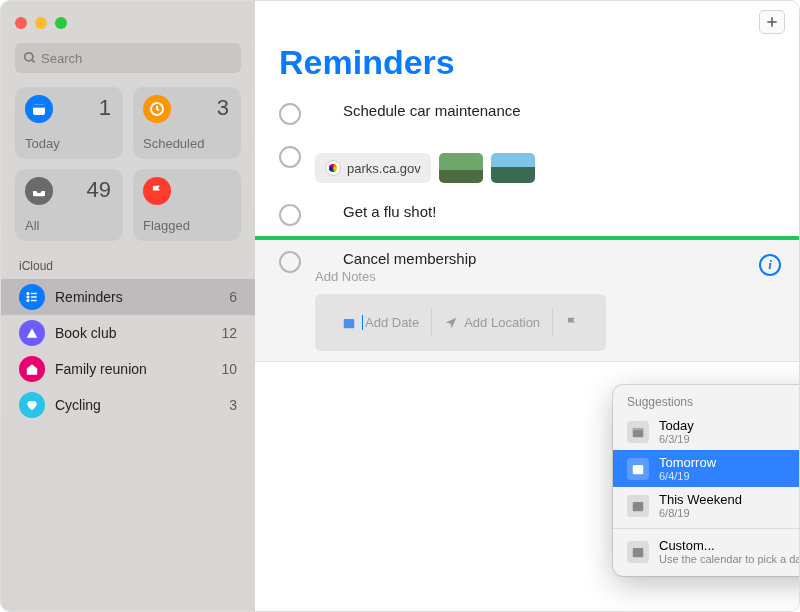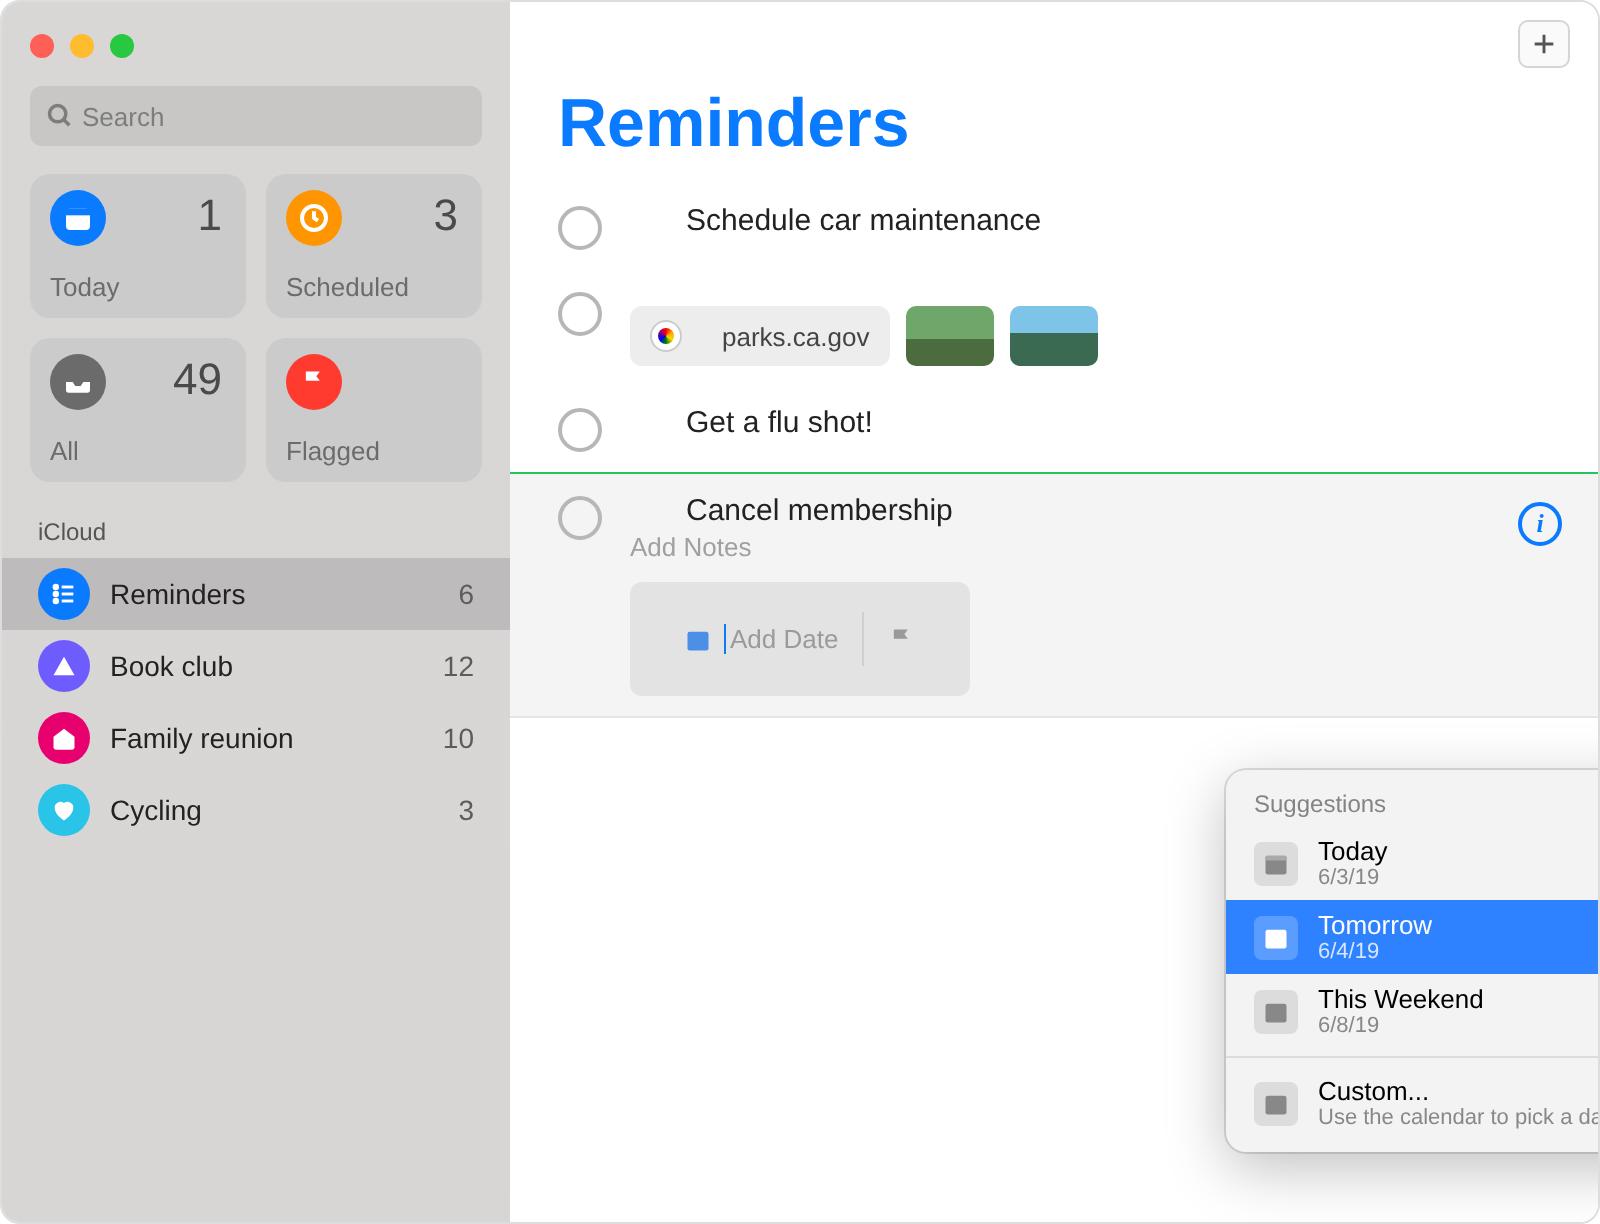--- a/index.html
+++ b/index.html
@@ -23,27 +23,27 @@
   .list-row { display: flex; align-items: center; height: 36px; padding: 0 18px 0 18px; font-size: 14px; color: #222; }
   .list-row.active { background: #bdbbbb; }
   .list-icon { width: 26px; height: 26px; border-radius: 50%; display: flex; align-items: center; justify-content: center; margin-right: 10px; flex-shrink: 0; }
   .list-row .count { margin-left: auto; color: #5c5c5c; font-size: 14px; }
   .main { flex: 1; position: relative; background: #fff; }
   .topbar { height: 42px; display: flex; align-items: center; justify-content: flex-end; padding: 0 14px; }
   .add-btn { width: 26px; height: 24px; border: 1px solid #d5d5d5; border-radius: 5px; display:flex; align-items:center; justify-content:center; color:#555; font-size:18px; background:#fafafa; }
   .title { font-size: 34px; font-weight: 700; color: #0a7bff; padding: 0 24px 10px; }
   .reminders { }
   .rem { display: flex; padding: 10px 20px 10px 24px; position: relative; }
-  .rem.editing { background: #f4f4f4; border-top:1px solid #22c55e; border-bottom:1px solid #e5e5e5; }
+  .rem.editing { background: #f4f4f4; border-top:4px solid #22c55e; border-bottom:1px solid #e5e5e5; }
   .radio { width: 22px; height: 22px; border: 2px solid #b7b7b7; border-radius: 50%; margin-right: 14px; flex-shrink:0; margin-top:1px; }
   .rem-body { flex: 1; }
   .rem-title { font-size: 15px; color: #222; margin-left: 28px; }
   .rem-notes { font-size: 13px; color: #a0a0a0; margin-top: 2px; }
   .attach-row { margin-top: 8px; display: flex; gap: 8px; align-items:center; margin-left:0px; }
-  .link-pill { background: #ededed; border-radius: 6px; height: 30px; display:flex; align-items:center; gap:20px; padding: 0 10px; font-size:13px; color:#444; }
+  .link-pill { background: #ededed; border-radius: 6px; height: 30px; display:flex; align-items:center; gap:6px; padding: 0 10px; font-size:13px; color:#444; }
   .seal { width:16px; height:16px; border-radius:50%; background:#fff; border:1px solid #ccc; display:flex; align-items:center; justify-content:center; }
   .seal::after { content:""; width:8px; height:8px; border-radius:50%; background: conic-gradient(red,orange,gold,green,blue,purple,red); }
   .thumb { width: 44px; height: 30px; border-radius: 5px; }
   .thumb.a { background: linear-gradient(#6fa76a 0 55%, #4c6b3f 55% 100%); }
   .thumb.b { background: linear-gradient(#7ec4e8 0 45%, #3a6b52 45% 100%); }
   .edit-toolbar { display:flex; gap:0; margin-top:10px; background:#e3e3e3; border-radius:6px; padding:15px; width:fit-content; }
   .edit-seg { display:flex; align-items:center; gap:6px; padding:6px 12px; font-size:13px; color:#9a9a9a; border-right:1px solid #d0d0d0; }
   .edit-seg:last-child { border-right:none; }
   .info-btn { position:absolute; right:18px; top:14px; color:#0a7bff; width:22px; height:22px; border:2px solid #0a7bff; border-radius:50%; display:flex; align-items:center; justify-content:center; font-family: Georgia, serif; font-style: italic; font-size:13px; font-weight:bold; }
   .popover { position:absolute; left:358px; top:384px; width:280px; background:#f3f3f3; border-radius:10px; box-shadow:0 8px 30px rgba(0,0,0,0.25), 0 0 0 1px rgba(0,0,0,0.12); padding:6px 0; }
@@ -214,20 +214,26 @@
           <div class="rem-notes">Add Notes</div>
           <div class="edit-toolbar">
             <div class="edit-seg">
               <svg width="14" height="14" viewBox="0 0 24 24" fill="#4c8fe7">
                   <rect x="3" y="5" width="18" height="16" rx="2"></rect>
                 </svg>
               <span style="border-left:1px solid #0a7bff; padding-left:2px">Add Date</span>
             </div>
             <div class="edit-seg">
               <svg width="14" height="14" viewBox="0 0 24 24" fill="#9a9a9a">
+                  <path d="M3 11l18-8-8 18-2-8z"></path>
+                </svg>
+              <span>Add Location</span>
+            </div>
+            <div class="edit-seg">
+              <svg width="14" height="14" viewBox="0 0 24 24" fill="#9a9a9a">
                   <path d="M5 3v18M5 3h12l-3 4 3 4H5"></path>
                 </svg>
             </div>
           </div>
         </div>
         <div class="info-btn">i</div>
       </div>
     </div>
 
     <div class="popover">

